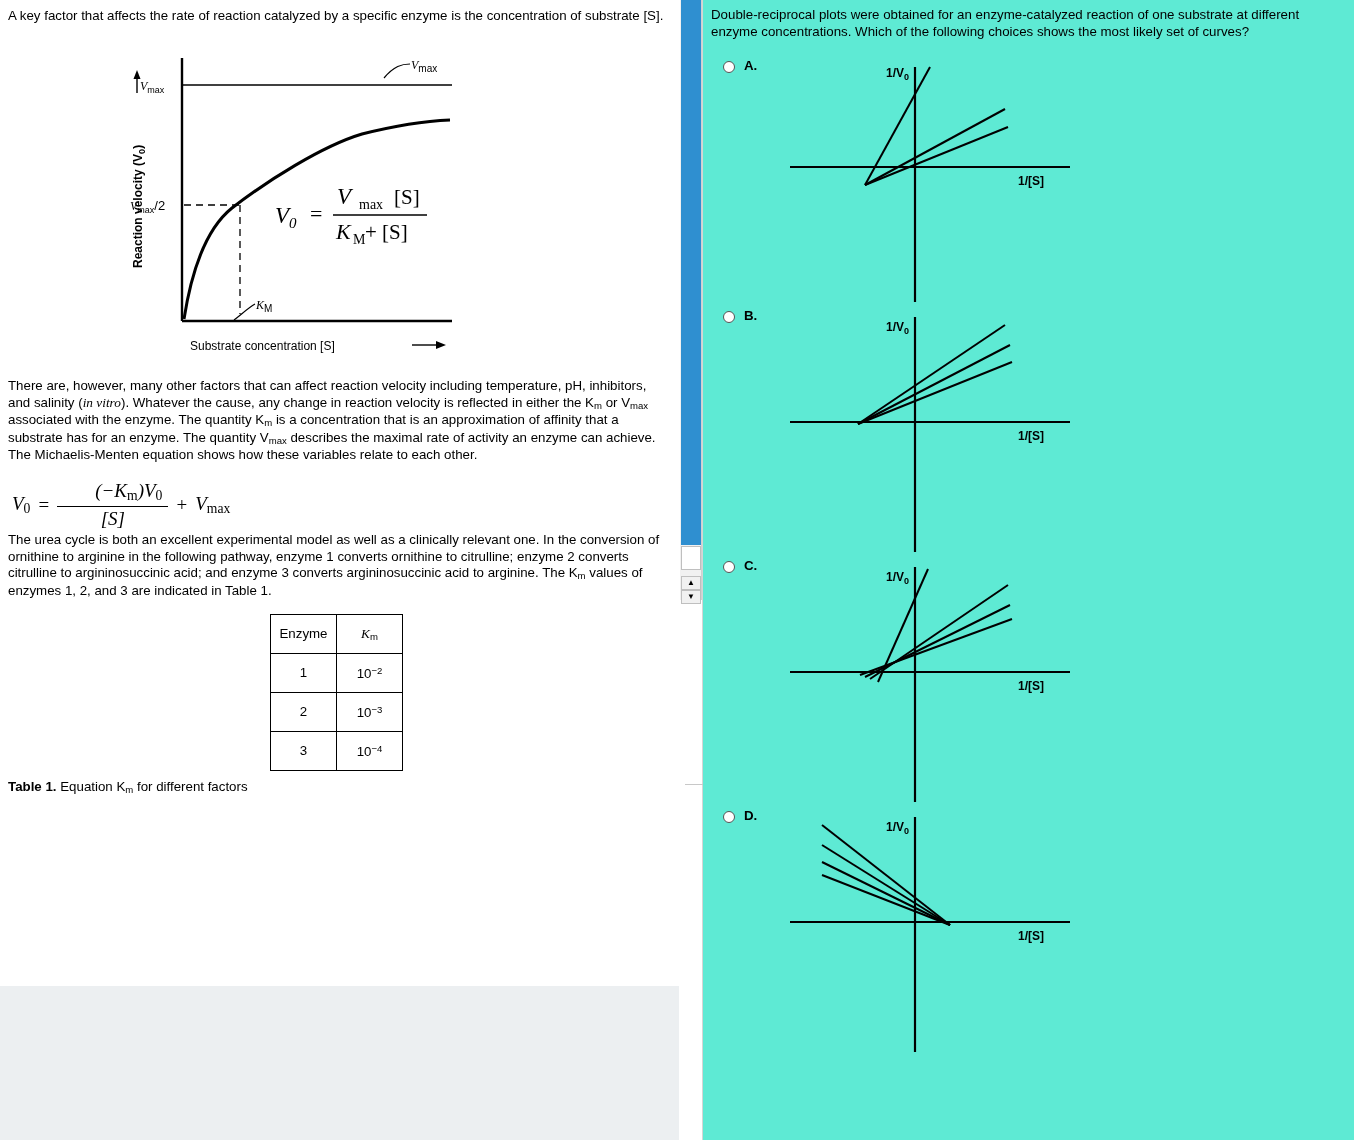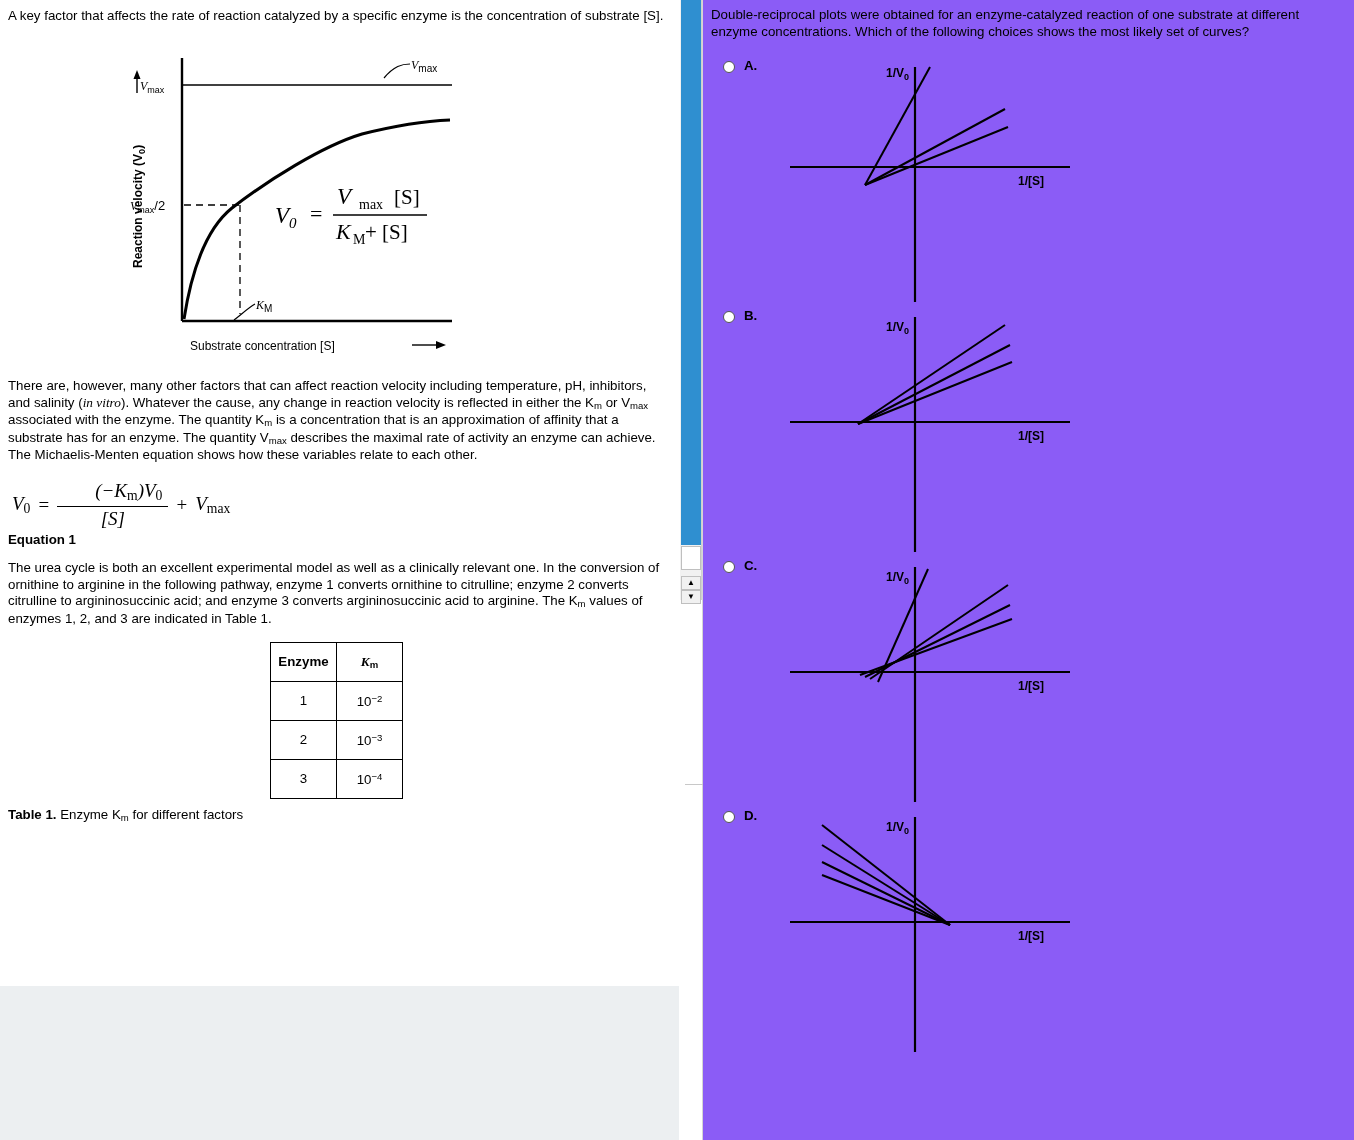--- a/index.html
+++ b/index.html
@@ -54,21 +54,21 @@
   table.km {
     border-collapse: collapse;
     font-size: 13.3px;
   }
   table.km td, table.km th {
     border: 1px solid #000;
     width: 66px; height: 39px;
     text-align: center;
     font-weight: normal;
   }
-  table.km th { font-weight: bold; }
+  table.km th { font-weight: normal; }
   .tbl-caption { font-size: 13.3px; margin-top: 14px; }
   .tbl-caption b { font-weight: bold; }
 
   .gray-strip {
     position: absolute; left: 0; top: 986px;
     width: 679px; height: 154px;
     background: #eceff1;
   }
 
   
@@ -107,21 +107,21 @@
 
   .divider-vert {
     position: absolute; left: 702px; top: 0; width: 1px; height: 1140px;
     background: #d5d5d5;
   }
 
   
   .question {
     position: absolute; left: 703px; top: 0;
     width: 651px; height: 1140px;
-    background: #8b5cf6;
+    background: #5eead4;
     padding: 6px 8px 0 8px;
   }
   .q-stem {
     font-size: 13.3px; line-height: 1.3;
     margin: 0 0 16px 0;
   }
   .choice-row {
     position: relative;
     display: flex;
     align-items: flex-start;
@@ -224,21 +224,20 @@
     <div class="eq1">
       <span><i>V</i><span class="sub">0</span></span>
       <span>=</span>
       <span class="frac">
         <span class="num"><i>(−K</i><span class="sub">m</span><i>)V</i><span class="sub">0</span></span>
         <span class="den"><i>[S]</i></span>
       </span>
       <span>+</span>
       <span><i>V</i><span class="sub">max</span></span>
     </div>
-    <div class="eq-label">Equation 1</div>
 
     <p class="para"><span>The urea cycle is both an excellent experimental model as well as a clinically relevant one. In the conversion of ornithine to arginine in the following pathway, enzyme 1 converts ornithine to citrulline; enzyme 2 converts citrulline to argininosuccinic acid; and enzyme 3 converts argininosuccinic acid to arginine. The K</span><span class="sub">m</span><span> values of enzymes 1, 2, and 3 are indicated in Table 1.</span></p>
 
     <div class="tbl-wrap">
       <table class="km">
         <tbody>
             <tr>
           <th>Enzyme</th>
           <th><i class="ital-serif">K</i><span class="sub">m</span></th>
         </tr>
@@ -251,21 +250,21 @@
           <td><span>10</span><span class="sup">−3</span></td>
         </tr>
         <tr>
           <td>3</td>
           <td><span>10</span><span class="sup">−4</span></td>
         </tr>
       </tbody>
         </table>
     </div>
 
-    <p class="tbl-caption"><b>Table 1.</b><span> Enzyme K</span><span class="sub">m</span><span> for different factors</span></p>
+    <p class="tbl-caption"><b>Table 1.</b><span> Equation K</span><span class="sub">m</span><span> for different factors</span></p>
   </div>
 
   <div class="gray-strip"></div>
 
   <div class="scroll-col"></div>
   <div class="scroll-track"></div>
   <div class="scroll-thumb"></div>
   <div class="scroll-thumb2"></div>
   <div class="scroll-btn up">
     <span>▲</span>

